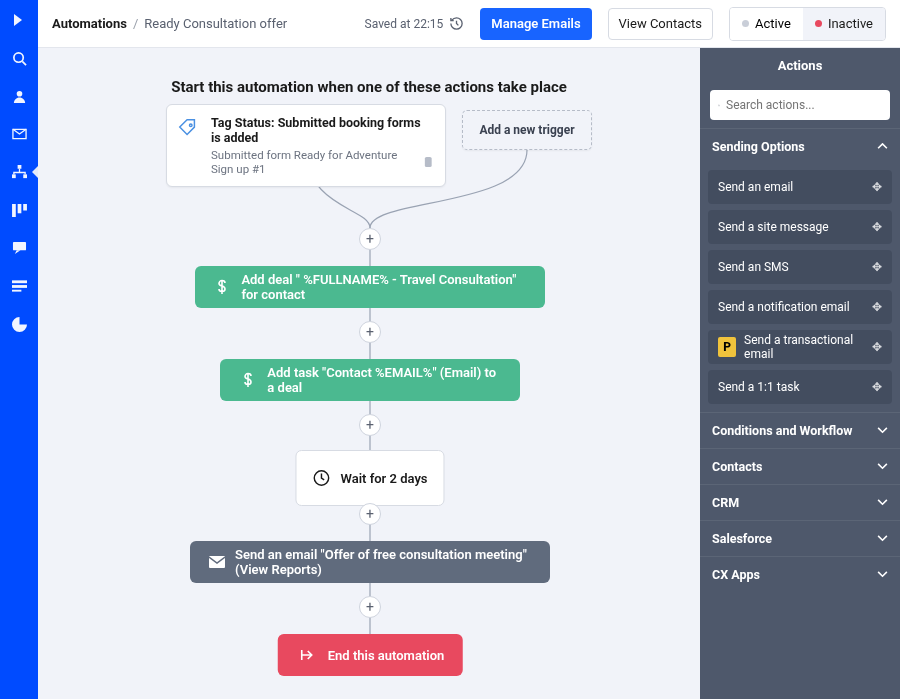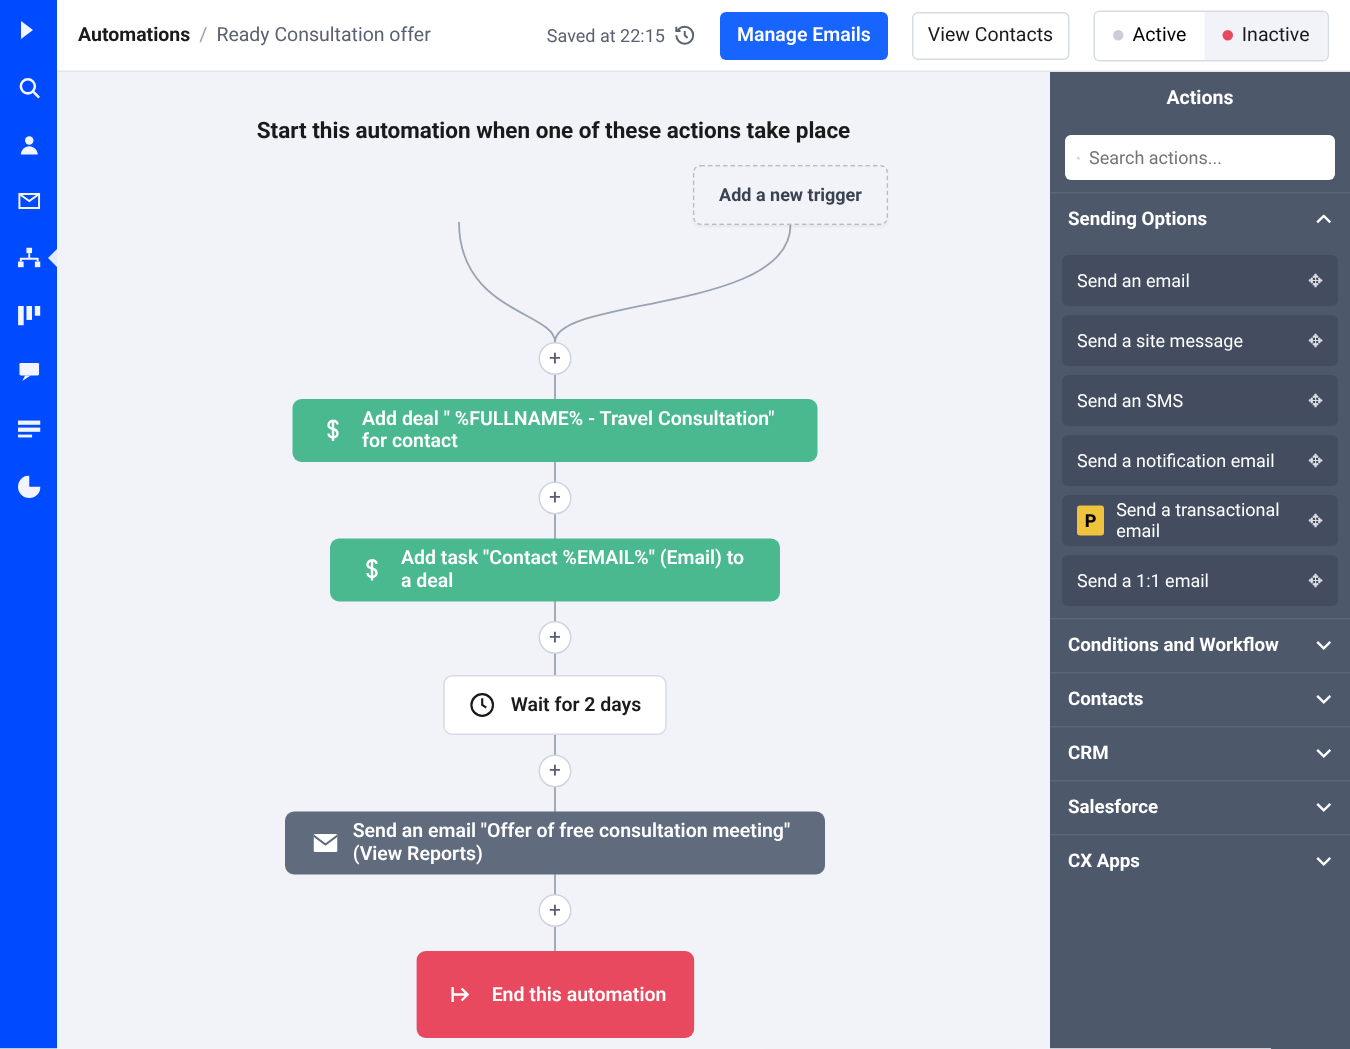--- a/index.html
+++ b/index.html
@@ -37,24 +37,24 @@
   .node{position:absolute;background:#fff;border:1px solid #d7dbe3;border-radius:6px;box-shadow:0 1px 2px rgba(0,0,0,.05)}
   .trigger{left:128px;top:56px;width:280px;padding:10px 12px 10px 44px}
   .trigger .tag{position:absolute;left:10px;top:12px;color:#4a90e2}
   .trigger .t1{font-size:12.5px;font-weight:700;color:#1a1a1a}
   .trigger .t2{font-size:11.5px;color:#6c7380;margin-top:3px;display:flex;align-items:center;gap:6px}
   .newtrig{left:424px;top:62px;width:130px;height:40px;border:1.5px dashed #b6bcc8;background:transparent;display:flex;align-items:center;justify-content:center;font-size:12px;font-weight:700;color:#3a4150;border-radius:5px;cursor:pointer}
   .plus{position:absolute;width:22px;height:22px;border-radius:50%;background:#fff;border:1px solid #cfd4de;display:flex;align-items:center;justify-content:center;font-size:14px;color:#5a6170;cursor:pointer;left:332px;transform:translateX(-50%)}
   .step{position:absolute;left:332px;transform:translateX(-50%);border-radius:6px;display:flex;align-items:center;gap:10px;padding:0 18px;height:42px;font-size:13px;font-weight:600;color:#fff}
   .step.green{background:#4bb990}
   .step .isq{width:22px;height:22px;border-radius:3px;display:flex;align-items:center;justify-content:center}
-  .wait{background:#fff;color:#1a1a1a;border:1px solid #d7dbe3;height:40px;padding:0 16px}
+  .wait{background:#fff;color:#1a1a1a;border:1px solid #d7dbe3;height:56px;padding:0 16px}
   .wait .clk{color:#1a1a1a}
   .send{background:#606b7d;width:360px;justify-content:flex-start}
-  .end{background:#e8495f;height:58px}
+  .end{background:#e8495f;height:42px}
   
   .panel{width:200px;background:#4e586b;color:#fff;display:flex;flex-direction:column;flex:none}
   .panel .title{height:34px;display:flex;align-items:center;justify-content:center;font-size:13px;font-weight:700;background:#4e586b}
   .panel .search{padding:8px 10px;background:#4e586b}
   .panel .search .box{background:#fff;border-radius:4px;height:30px;display:flex;align-items:center;padding:0 8px;gap:6px}
   .panel .search input{border:none;outline:none;font-size:12px;flex:1;color:#333;background:transparent}
   .panel .sect{height:36px;display:flex;align-items:center;justify-content:space-between;padding:0 12px;font-size:12.5px;font-weight:700;cursor:pointer;border-top:1px solid rgba(255,255,255,.08)}
   .panel .items{background:#4e586b;padding:0 8px 8px}
   .panel .item{background:#434d5f;border-radius:4px;height:34px;margin-top:6px;display:flex;align-items:center;justify-content:space-between;padding:0 10px;font-size:12px;cursor:grab}
   .panel .item .lbl{display:flex;align-items:center;gap:8px}
@@ -159,20 +159,35 @@
 
     <div class="canvas">
       <svg class="paths">
         <path d="M268 100 C268 160, 332 160, 332 180" stroke="#9aa3b3" stroke-width="1.2" fill="none"></path>
         <path d="M489 102 C489 160, 332 150, 332 180" stroke="#9aa3b3" stroke-width="1.2" fill="none"></path>
         <path d="M332 188 V610" stroke="#9aa3b3" stroke-width="1.2" fill="none"></path>
       </svg>
 
       <div class="head">Start this automation when one of these actions take place</div>
 
+      <div class="node trigger">
+        <span class="tag">
+            <svg width="22" height="22" viewBox="0 0 24 24" fill="none" stroke="#4a90e2" stroke-width="1.6">
+              <path d="M3 11l8-8h8v8l-8 8-8-8z"></path>
+              <circle cx="15" cy="9" r="1.4"></circle>
+            </svg>
+          </span>
+        <div class="t1">Tag Status: Submitted booking forms is added</div>
+        <div class="t2">
+          <span>Submitted form Ready for Adventure Sign up #1</span>
+          <svg width="10" height="12" viewBox="0 0 10 12" fill="#b6bcc8">
+              <rect x="1" y="0" width="8" height="12" rx="2"></rect>
+            </svg>
+        </div>
+      </div>
 
       <div class="node newtrig">Add a new trigger</div>
 
       <div class="plus" style="top:180px">+</div>
 
       <div class="step green" style="top:218px;width:350px">
         <span class="isq">
             <svg width="14" height="16" viewBox="0 0 12 16" fill="none" stroke="#fff" stroke-width="1.6">
               <path d="M6 1v14M9 4c0-1.5-1.3-2.5-3-2.5S3 3 3 4.5 4 6.5 6 7s3 1.5 3 3-1.3 2.5-3 2.5S3 11.5 3 10"></path>
             </svg>
@@ -263,21 +278,21 @@
             <span class="drag">✥</span>
           </div>
         <div class="item">
             <span class="lbl">
               <span class="badge">P</span>
               <span>Send a transactional email</span>
             </span>
             <span class="drag">✥</span>
           </div>
         <div class="item">
-            <span class="lbl">Send a 1:1 email</span>
+            <span class="lbl">Send a 1:1 task</span>
             <span class="drag">✥</span>
           </div>
       </div>
 
       <div class="sect">
         <span>Conditions and Workflow</span>
         <svg width="11" height="7" viewBox="0 0 12 8" stroke="#fff" stroke-width="1.8" fill="none">
             <path d="M1 1l5 5 5-5"></path>
           </svg>
       </div>

